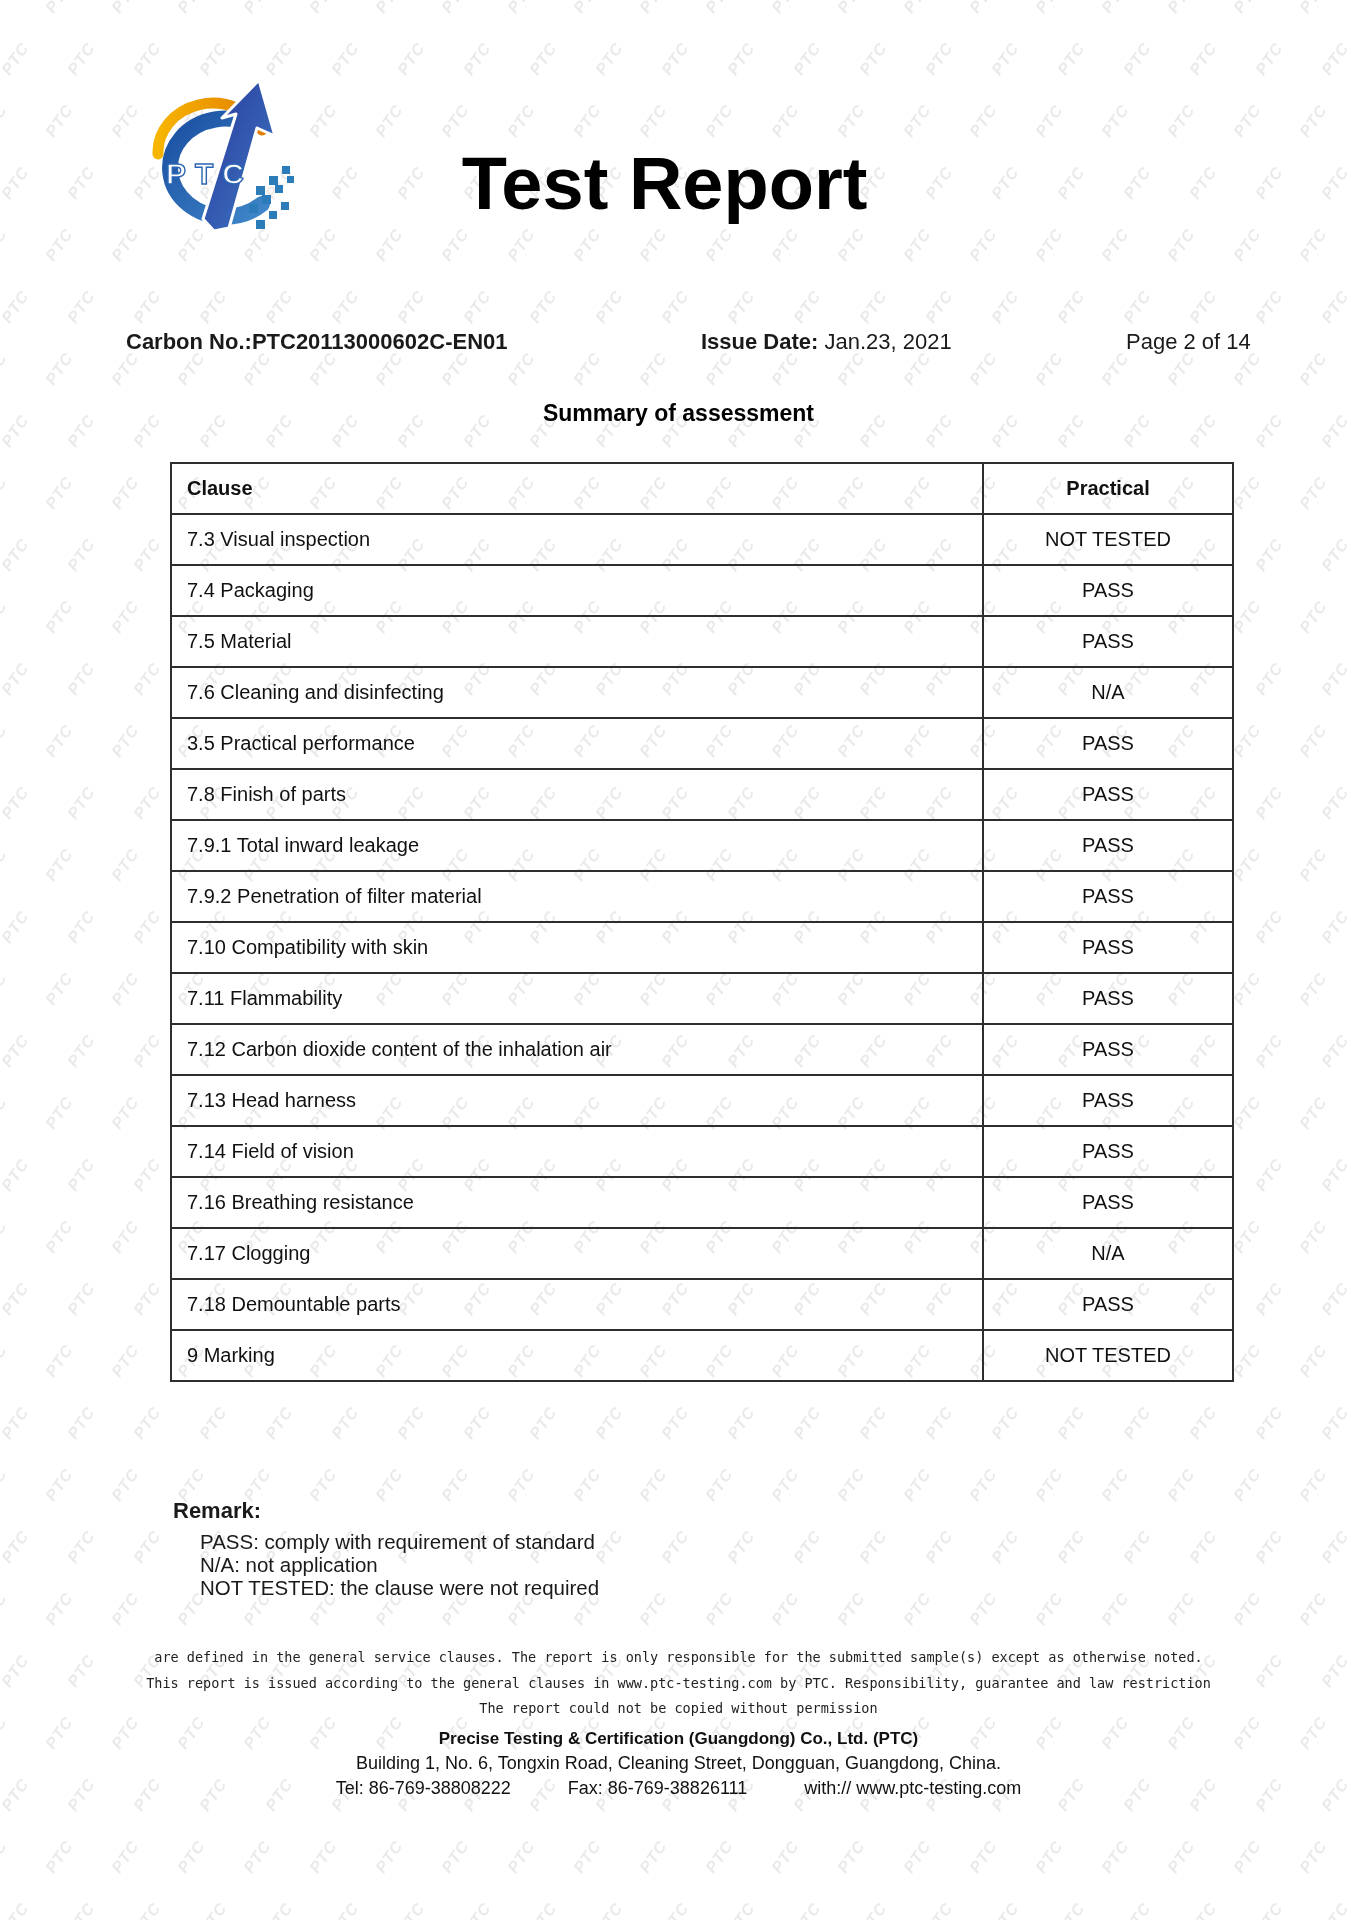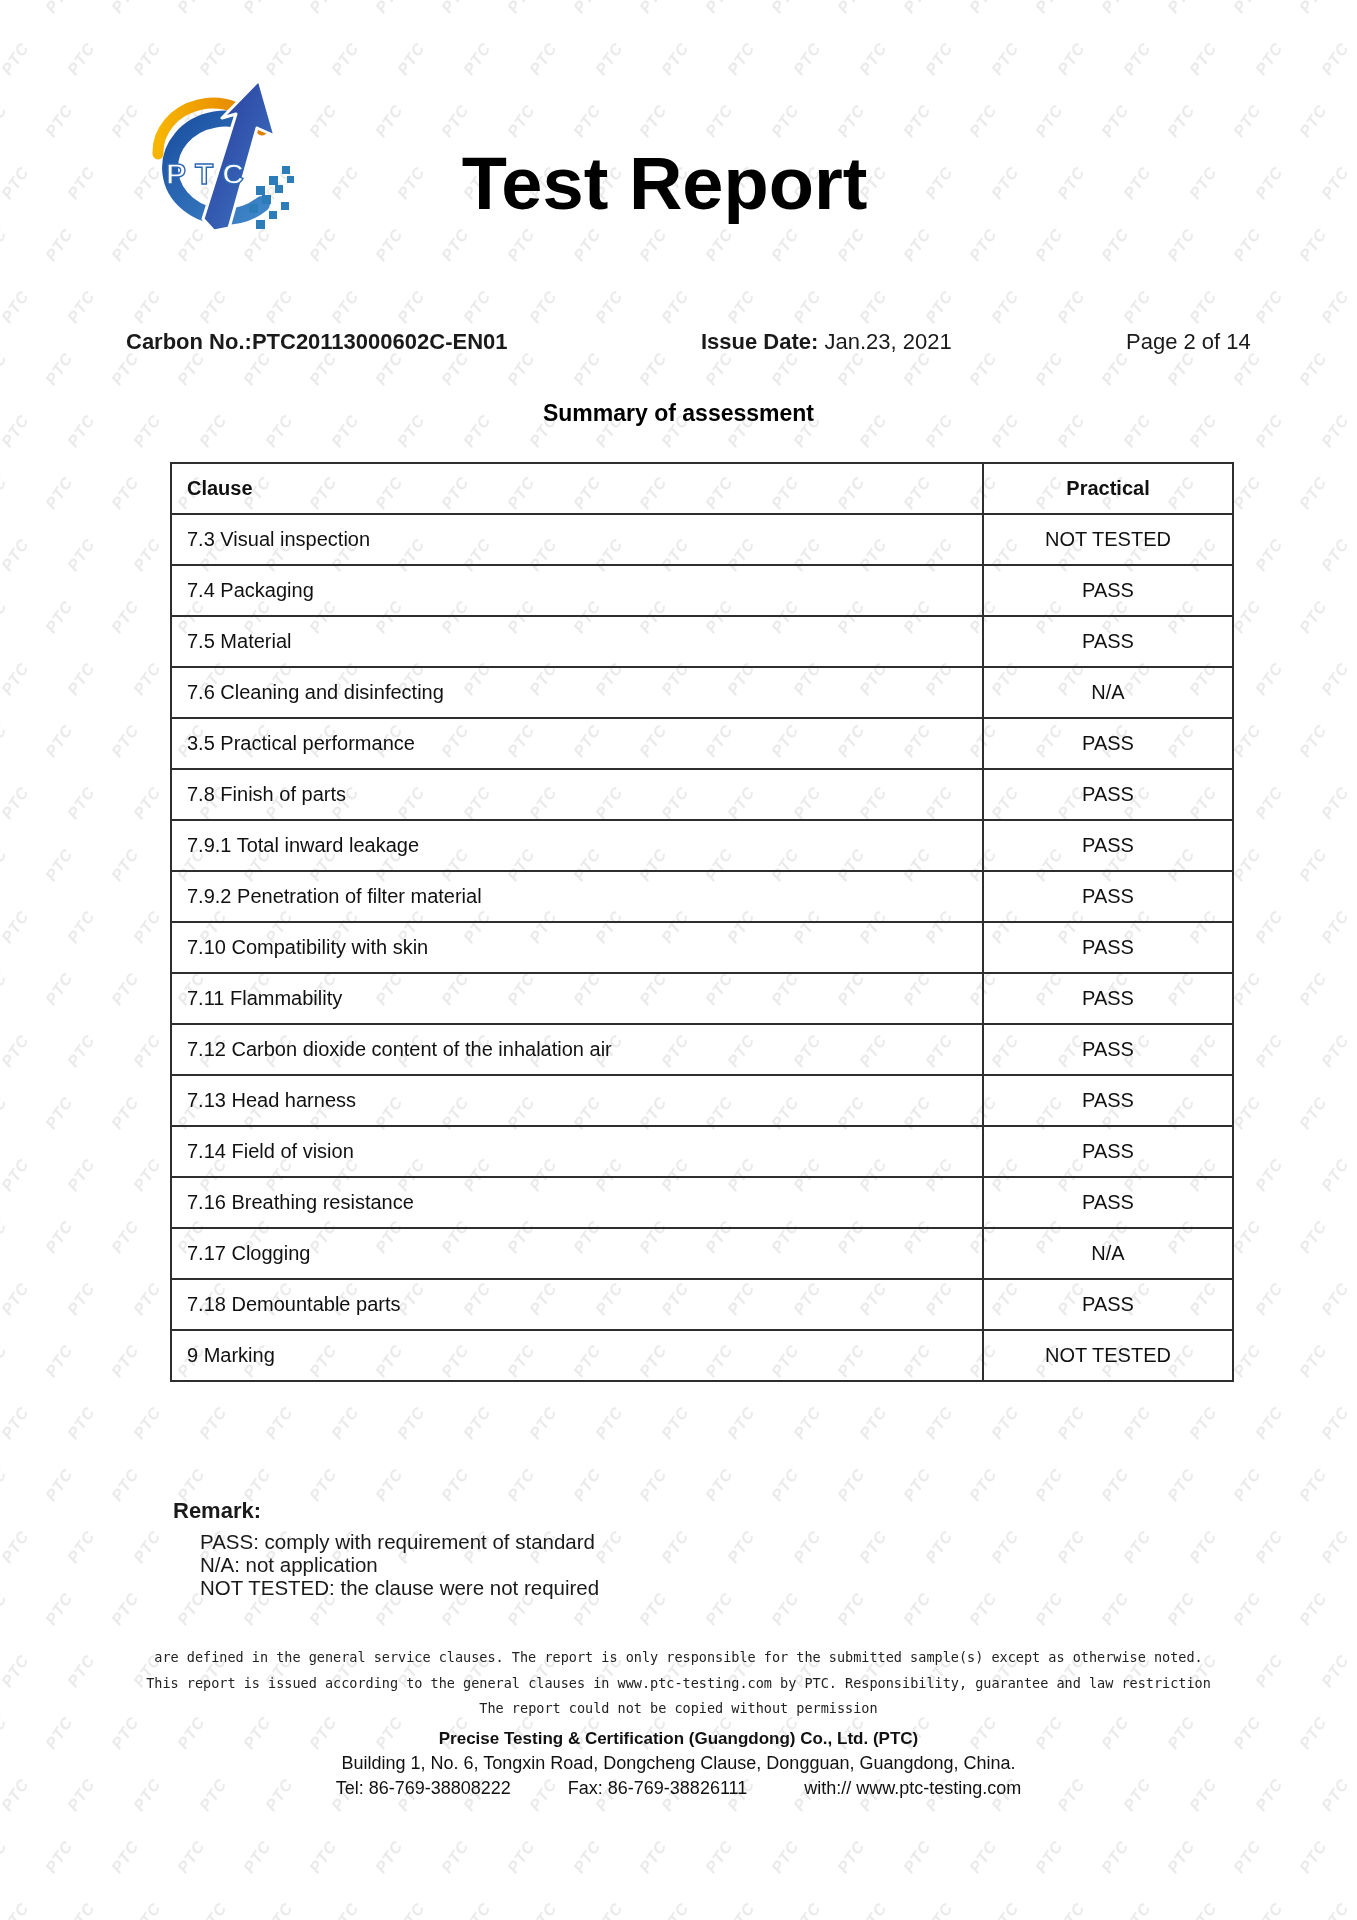--- a/index.html
+++ b/index.html
@@ -883,21 +883,21 @@
     </div>
 
     <div class="disclaimer">
       <div>are defined in the general service clauses. The report is only responsible for the submitted sample(s) except as otherwise noted.</div>
       <div>This report is issued according to the general clauses in www.ptc-testing.com by PTC. Responsibility, guarantee and law restriction</div>
       <div>The report could not be copied without permission</div>
     </div>
 
     <div class="company">
       <div class="company-name">Precise Testing &amp; Certification (Guangdong) Co., Ltd. (PTC)</div>
-      <div class="company-address">Building 1, No. 6, Tongxin Road, Dongcheng Clause, Dongguan, Guangdong, China.</div>
+      <div class="company-address">Building 1, No. 6, Tongxin Road, Cleaning Street, Dongguan, Guangdong, China.</div>
       <div class="company-contacts">
         <span class="seg">Tel: 86-769-38808222</span>
         <span class="seg mid">Fax: 86-769-38826111</span>
         <span class="seg">with:// www.ptc-testing.com</span>
       </div>
     </div>
 
   </div>
 </div>
 

